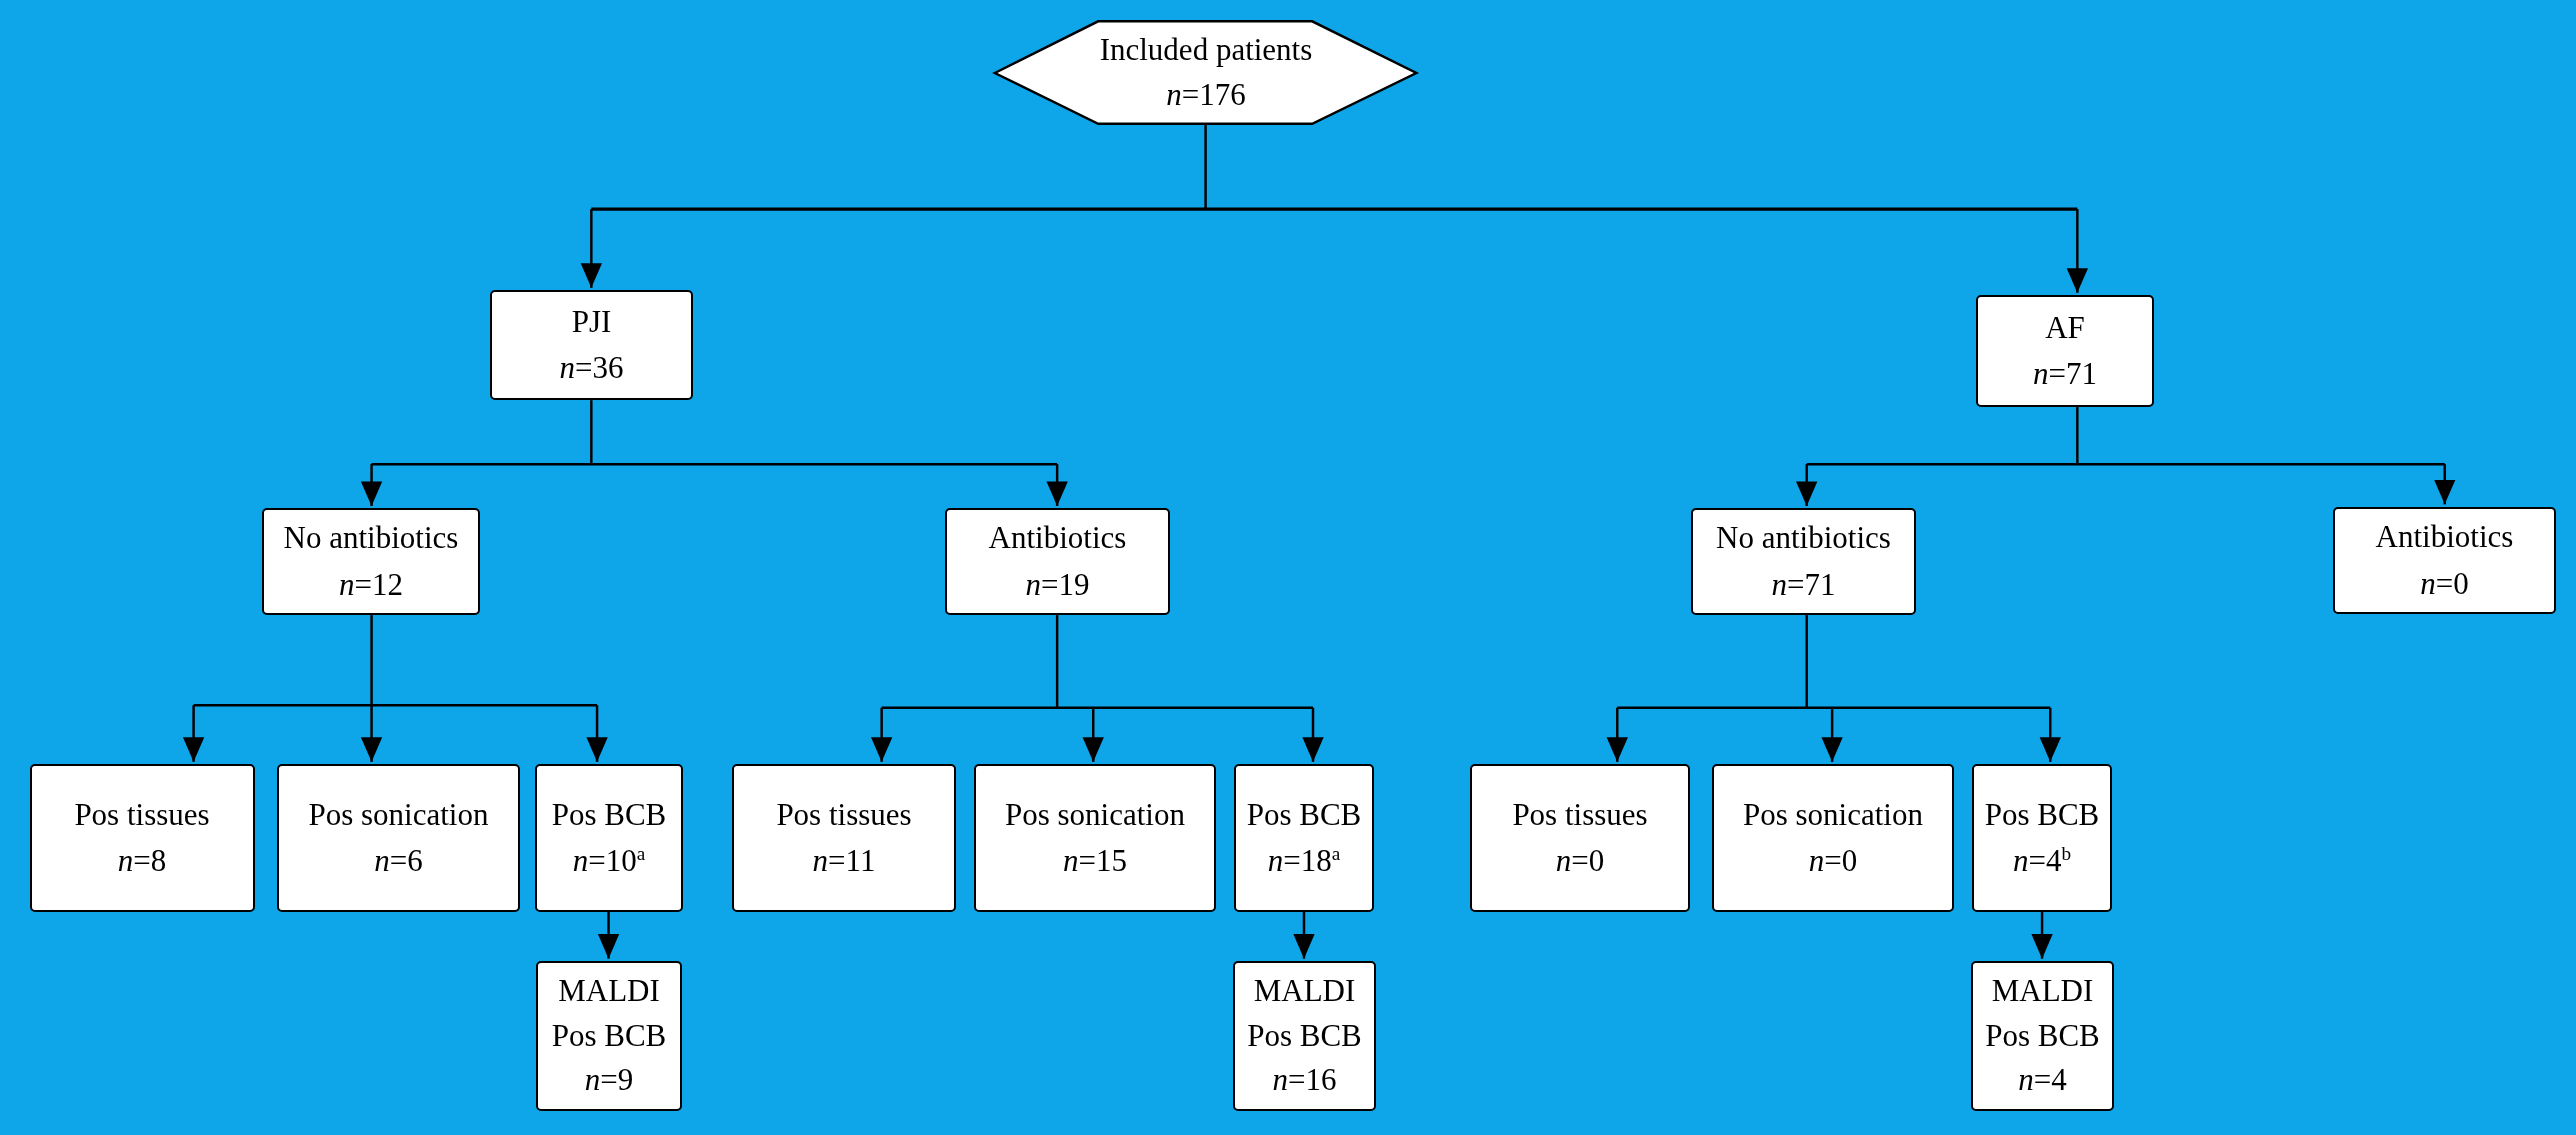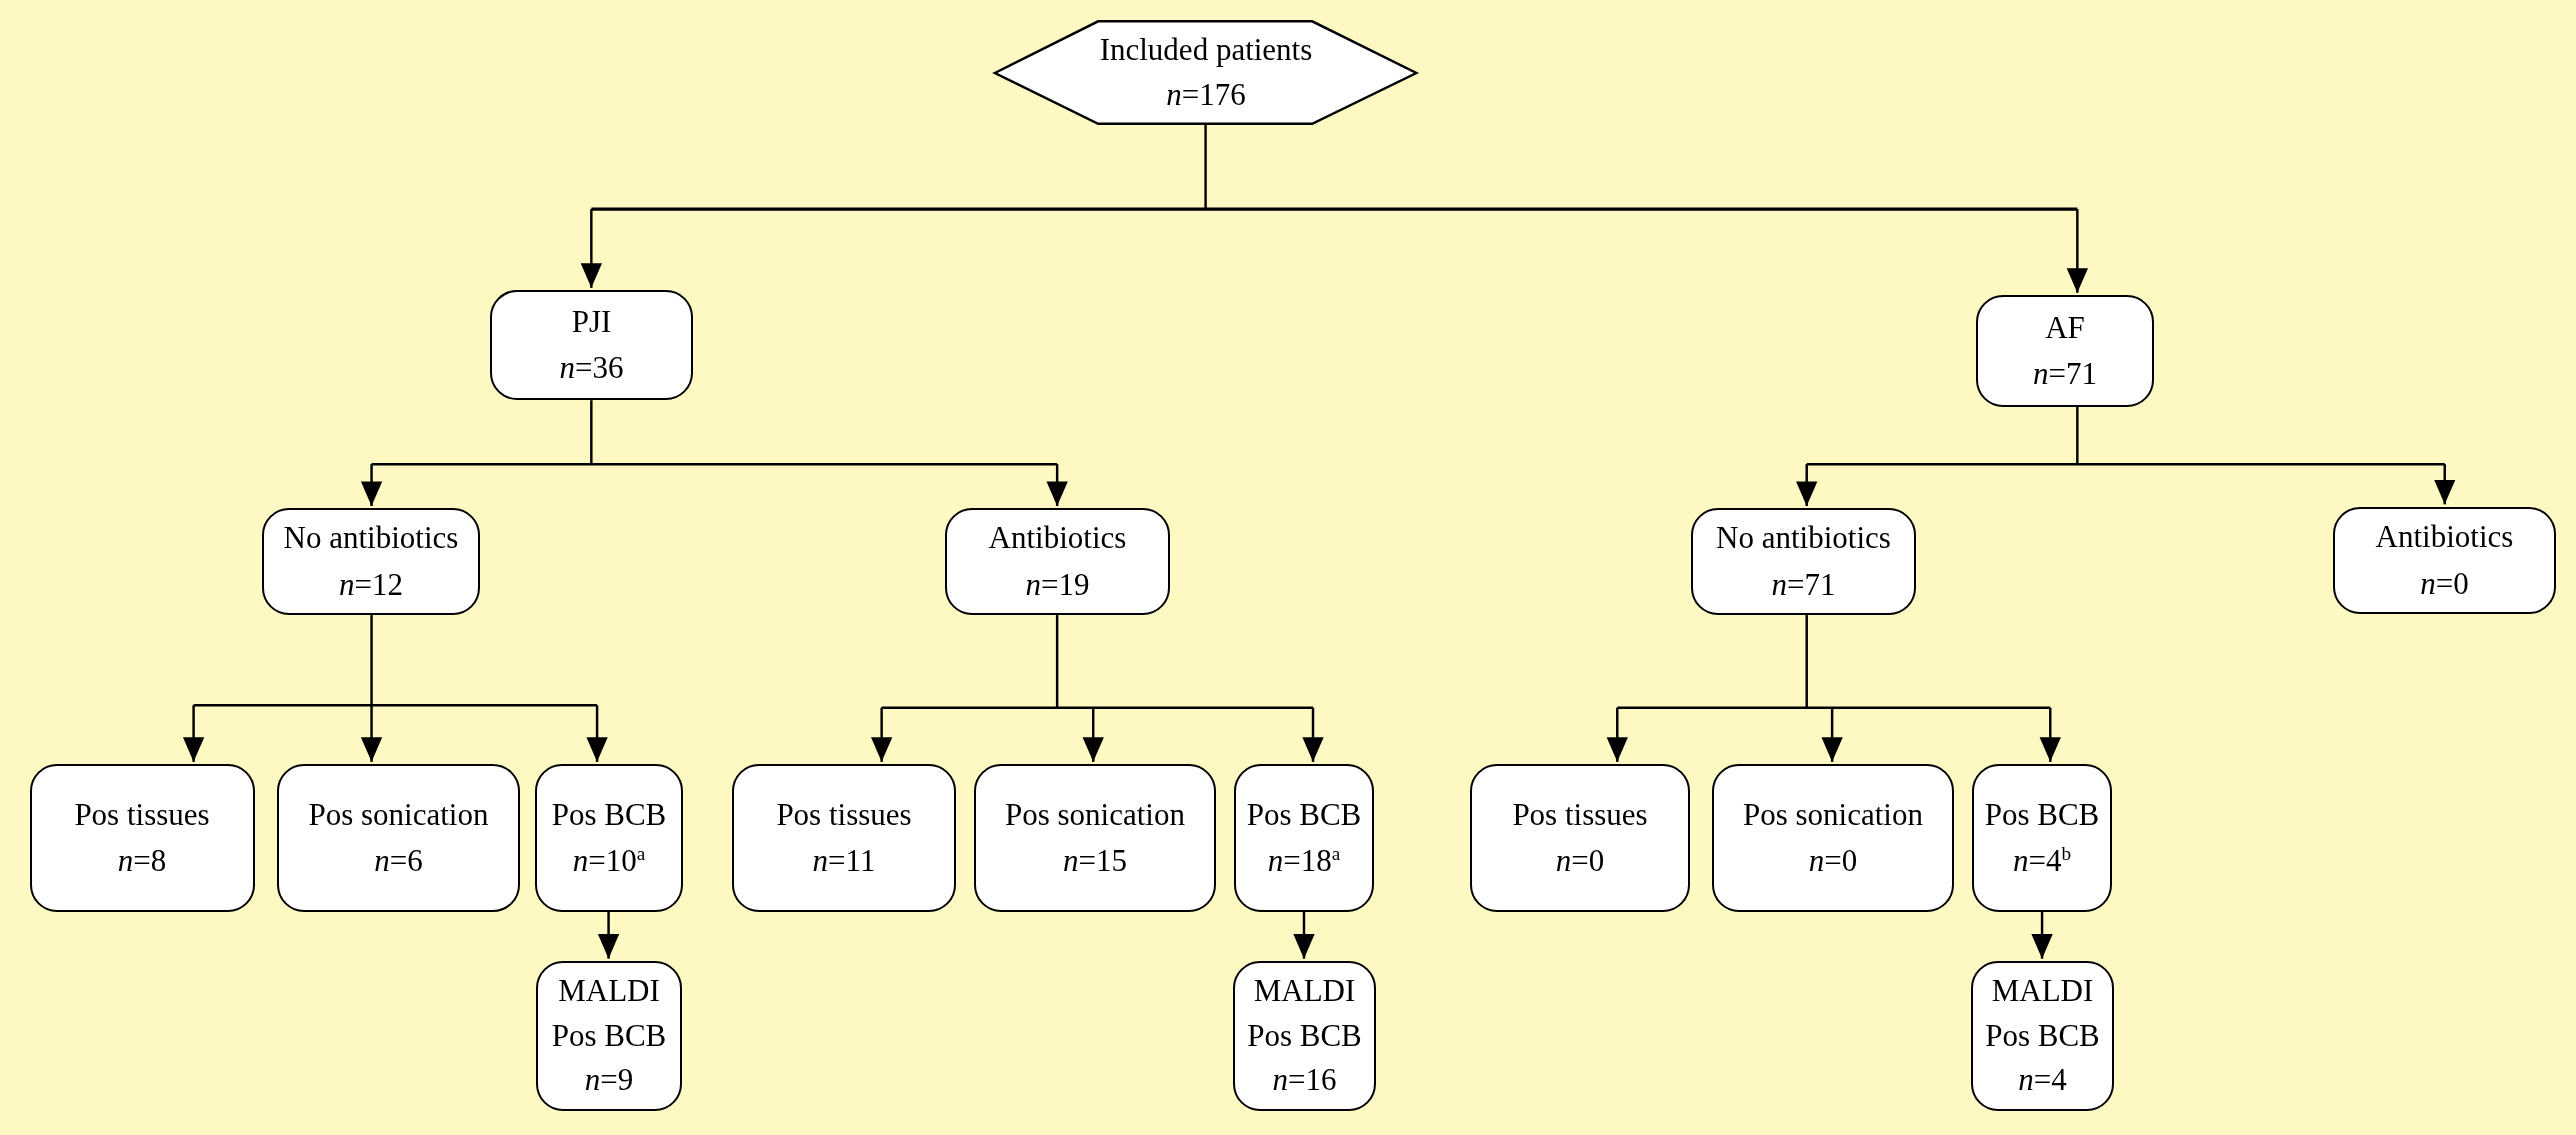--- a/index.html
+++ b/index.html
@@ -1,27 +1,27 @@
 <!DOCTYPE html>
 <html style="font-size:13px"><head>
 <meta charset="utf-8">
 <style>
   html,body{margin:0;padding:0;background:#ffffff;}
   .canvas{
     position:relative;
     width:2576px;height:1135px;
-    background:#fef9c3;
+    background:#0ea5e9;
     font-family:"Liberation Serif","DejaVu Serif",serif;
     color:#000;
   }
   svg.wires{position:absolute;left:0;top:0;width:2576px;height:1135px;}
   .node{
     position:absolute;
     border:2.5px solid #000;
-    border-radius:27px;
+    border-radius:5px;
     background:#fff;
     display:flex;flex-direction:column;
     align-items:center;justify-content:center;
     text-align:center;
     font-size:31px;line-height:1.5;
     box-sizing:border-box;
   }
   .hexnode{
     position:absolute;
     display:flex;flex-direction:column;

